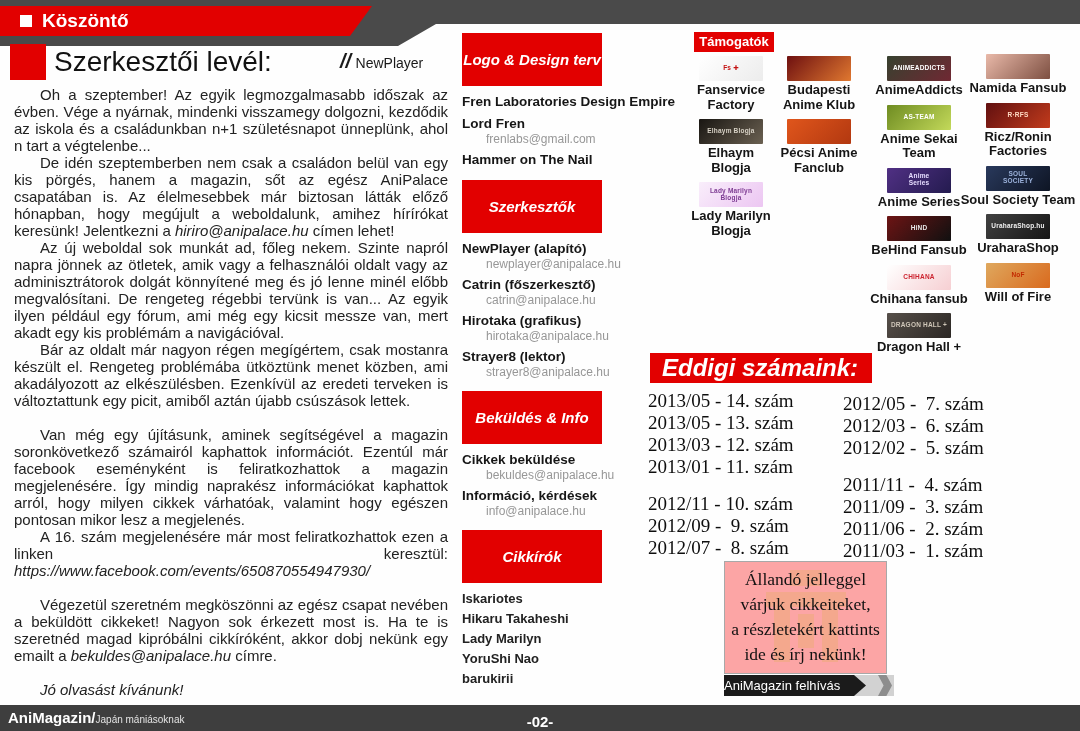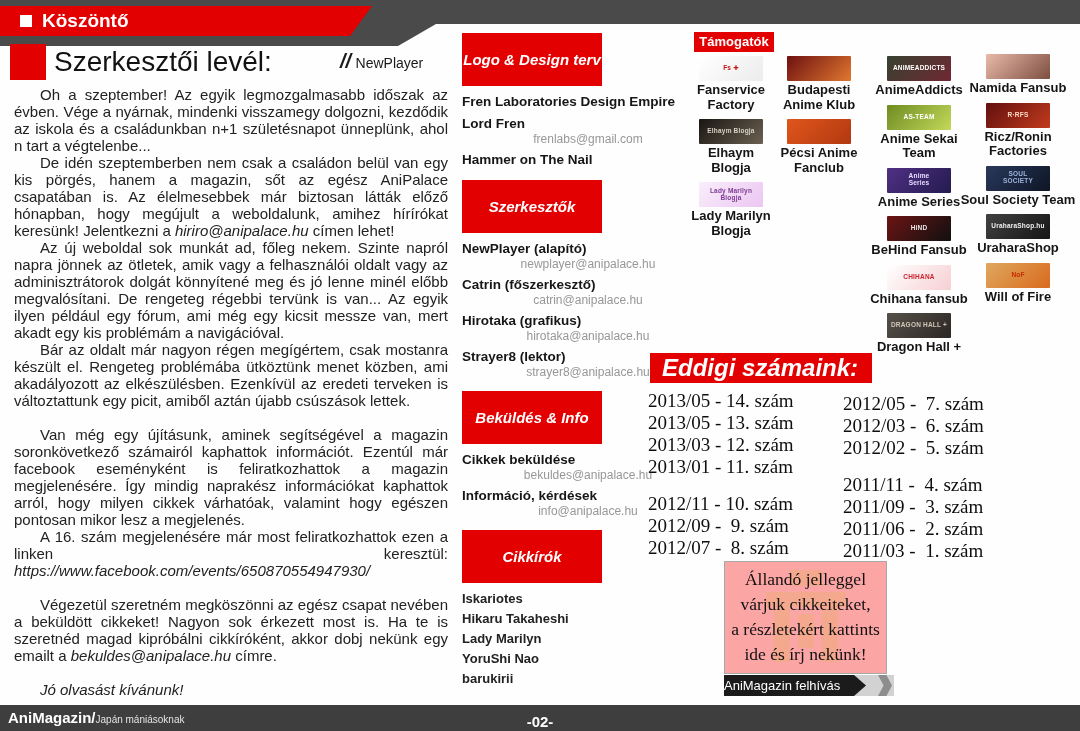--- a/index.html
+++ b/index.html
@@ -26,21 +26,21 @@
   .letter p{margin:0;text-indent:26px;}
   .letter p.gap{margin-top:17px;}
   .letter .it{font-style:italic;}
 
   
   .credits{position:absolute;left:462px;top:33px;width:228px;}
   .red-tab{width:140px;background:var(--red,#e20000);color:#fff;font-style:italic;font-weight:bold;
            font-size:15px;text-align:center;padding:18px 0;margin:12px 0 8px 0;}
   .red-tab:first-child{margin-top:0;}
   .entry-name{font-weight:bold;font-size:13.5px;line-height:16px;margin-top:6px;color:#161616;}
-  .entry-email{font-size:12px;line-height:14px;color:var(--gray-email,#979797);margin-left:24px;text-align:center;}
+  .entry-email{font-size:12px;line-height:14px;color:var(--gray-email,#979797);margin-left:24px;}
   .writer{font-weight:bold;font-size:13px;line-height:15px;margin-top:5px;color:#222;}
 
   
   .sup-tab{position:absolute;left:694px;top:32px;width:80px;height:20px;background:var(--red,#e20000);
            color:#fff;font-weight:bold;font-size:13px;text-align:center;line-height:20px;}
   .sup-col{position:absolute;top:56px;}
   .sup-col.c0{left:688px;width:86px;}
   .sup-col.c1{left:776px;width:86px;}
   .sup-col.c2{left:864px;width:110px;}
   .sup-col.c3{left:958px;width:120px;top:54px;}

